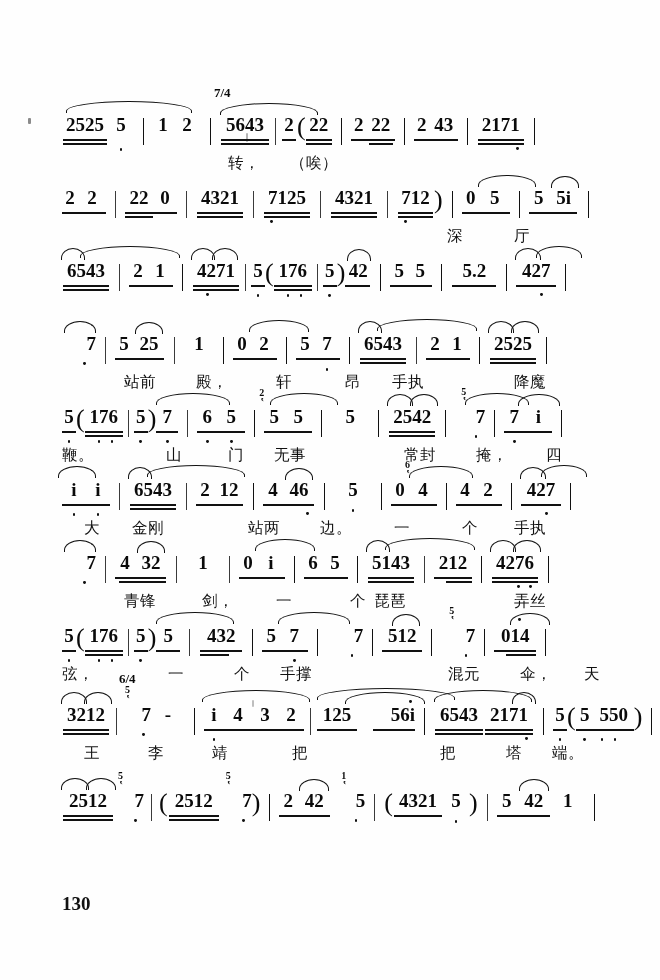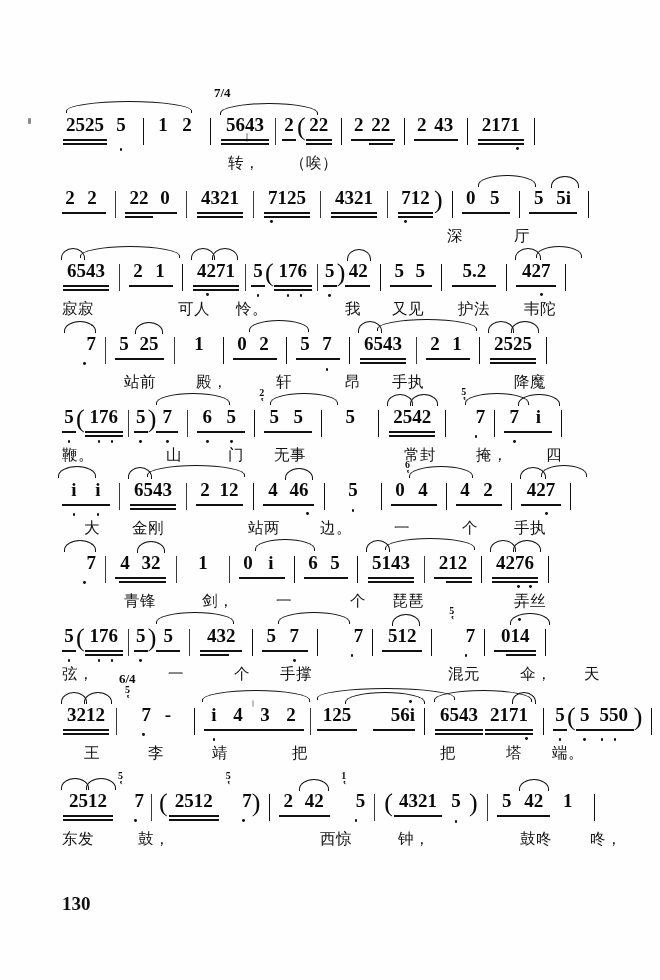--- a/index.html
+++ b/index.html
@@ -377,29 +377,20 @@
         </span>
         <span class="bar"></span>
         <span class="n" style="width:40px">427
           <span class="slur" style="left:-1px;width:24px;top:-10px"></span>
           <span class="slur" style="left:20px;width:44px;top:-12px"></span>
           <span class="beam" style="left:0;right:0"></span>
           <span class="dot-b low2" style="left:24px;margin-left:0;bottom:2px"></span>
         </span>
         <span class="bar"></span>
       </div>
-      <div class="lyrics">
-        <span class="ly" style="left:0px">寂寂</span>
-        <span class="ly" style="left:116px">可人</span>
-        <span class="ly" style="left:174px">怜。</span>
-        <span class="ly" style="left:283px">我</span>
-        <span class="ly" style="left:330px">又见</span>
-        <span class="ly" style="left:396px">护法</span>
-        <span class="ly" style="left:462px">韦陀</span>
-      </div>
     </div>
 
     <div class="sysrow">
       <div class="notes">
         <span class="n" style="width:34px;text-align:right">7
           <span class="slur" style="left:2px;width:30px;top:-10px"></span>
           <span class="dot-b low2" style="left:auto;right:10px;margin-left:0;bottom:6px"></span>
         </span>
         <span class="bar thin"></span>
         <span class="n" style="width:18px">5
@@ -666,21 +657,21 @@
           <span class="dot-b low2" style="left:26px;margin-left:0;bottom:2px"></span>
           <span class="dot-b low2" style="left:38px;margin-left:0;bottom:2px"></span>
         </span>
         <span class="bar"></span>
       </div>
       <div class="lyrics">
         <span class="ly" style="left:62px">青锋</span>
         <span class="ly" style="left:140px">剑，</span>
         <span class="ly" style="left:214px">一</span>
         <span class="ly" style="left:288px">个</span>
-        <span class="ly" style="left:330px">琵琶</span>
+        <span class="ly" style="left:312px">琵琶</span>
         <span class="ly" style="left:452px">弄丝</span>
       </div>
     </div>
 
     <div class="sysrow">
       <div class="notes">
         <span class="n" style="width:14px">5
           <span class="beam"></span>
           <span class="dot-b low2" style="bottom:1px"></span>
         </span>
@@ -878,27 +869,19 @@
         <span class="n" style="width:20px">5
           <span class="beam"></span>
         </span>
         <span class="n" style="width:34px">42
           <span class="slur" style="left:2px;width:28px;top:-9px"></span>
           <span class="beam" style="left:0;right:1px"></span>
         </span>
         <span class="n" style="width:34px">1</span>
         <span class="bar"></span>
       </div>
-      <div class="lyrics">
-        <span class="ly" style="left:0px">东发</span>
-        <span class="ly" style="left:76px">鼓，</span>
-        <span class="ly" style="left:258px">西惊</span>
-        <span class="ly" style="left:336px">钟，</span>
-        <span class="ly" style="left:458px">鼓咚</span>
-        <span class="ly" style="left:528px">咚，</span>
-      </div>
     </div>
 
   </div>
 
   <div class="pageno">130</div>
 
 </div>
 
 </body></html>

